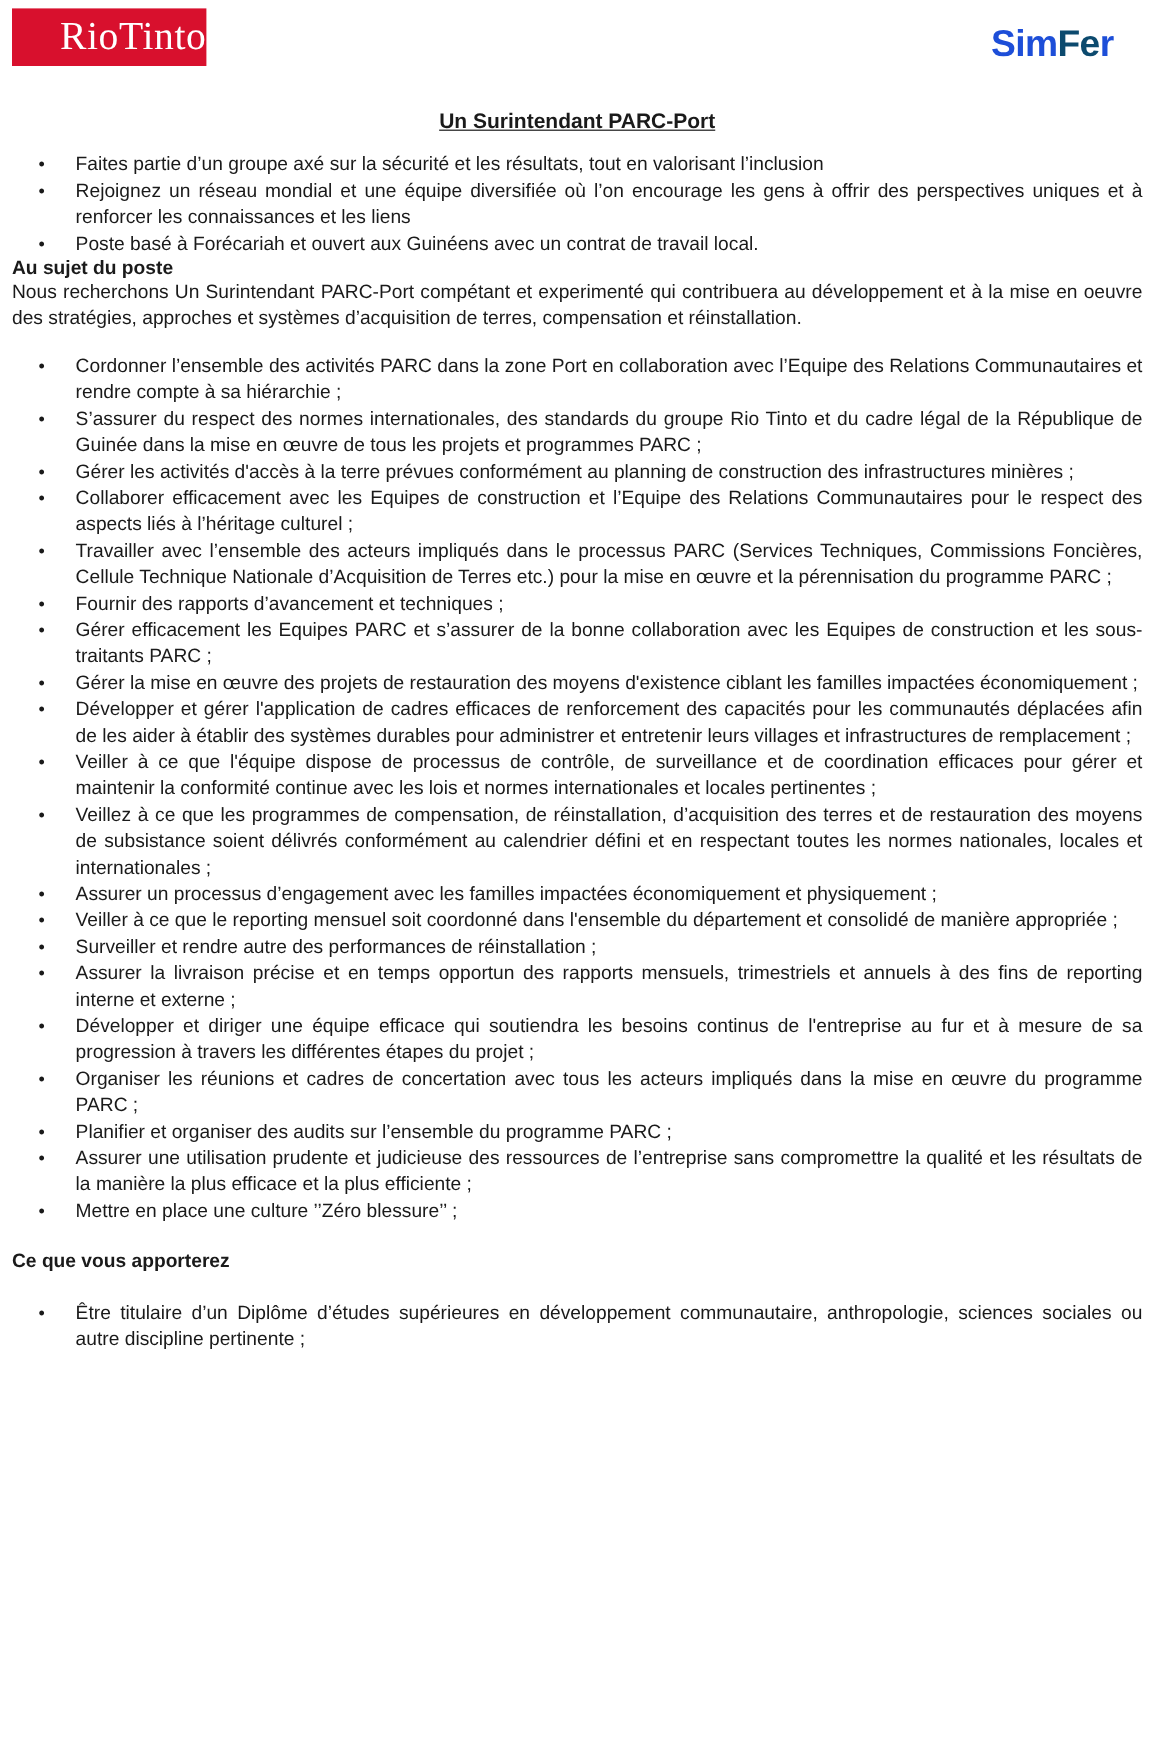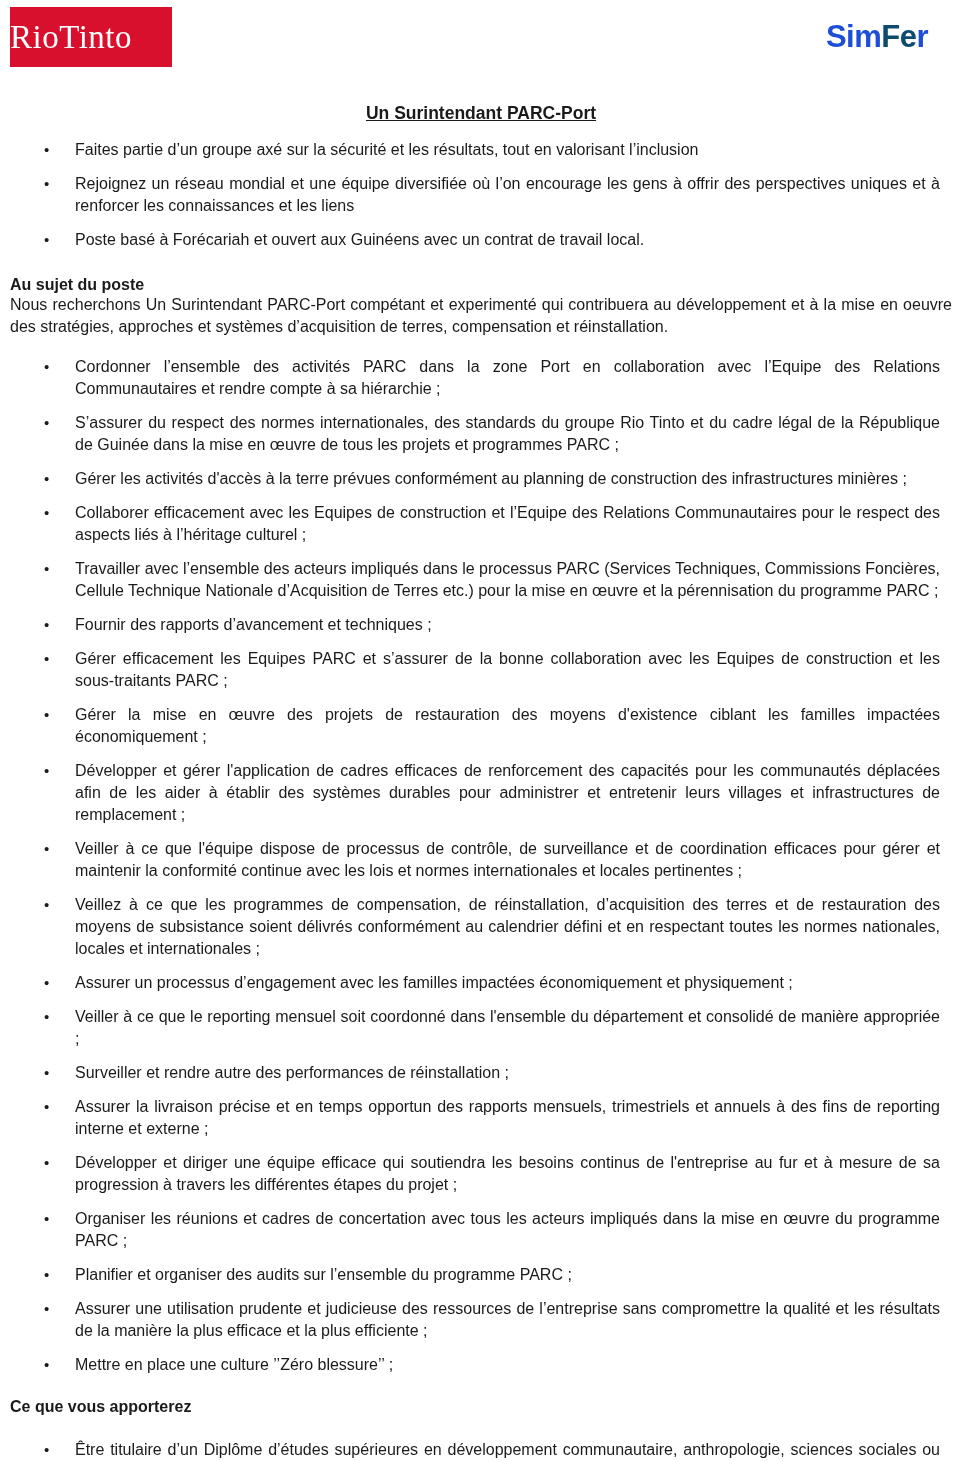--- a/index.html
+++ b/index.html
@@ -6,53 +6,53 @@
   body {
     width: 960px; height: 1461px; overflow: hidden;
     font-family: "Liberation Sans", "DejaVu Sans", sans-serif;
     color: #1a1a1a; font-size: 16px;
   }
   .page { padding: 7px 8px 0 10px; }
 
   
   .header { display: flex; justify-content: space-between; align-items: flex-start; }
   .rt-box {
-    background: #d8102d; width: 162px; height: 60px;
-    display: flex; align-items: center; justify-content: flex-start;
+    background: #d8102d; width: 162px; height: 48px;
+    display: flex; align-items: center; justify-content: flex-end;
   }
   .rt-text {
     color: #ffffff; font-family: "Liberation Serif", "DejaVu Serif", serif;
     font-size: 33px; letter-spacing: 0.5px; white-space: nowrap;
   }
   .simfer { margin-top: 12px; margin-right: 24px; font-weight: bold; font-size: 31px; letter-spacing: -0.5px; white-space: nowrap; }
   .simfer .dark { color: #1d4ed8; }
   .simfer .red  { color: #0c4a6e; }
 
   
   .doc-title {
     text-align: center; font-weight: bold; font-size: 17.5px;
     text-decoration: underline; margin-top: 36px;
   }
 
   
   ul { list-style: none; margin: 0; padding: 0 0 0 53px; }
   li {
-    position: relative; text-align: justify; line-height: 22px; margin: 12px;
+    position: relative; text-align: justify; line-height: 22px; margin: 0;
   }
   li::before {
     content: "\2022"; position: absolute; left: -31px; top: 0;
     font-size: 15px;
   }
   .intro-list { margin-top: 15px; }
   .resp-list  { margin-top: 18px; }
   .bring-list { margin-top: 23px; }
 
   
   .section-heading { font-weight: bold; font-size: 16px; margin: 0; }
-  .about-heading { margin-top: 25px; }
+  .about-heading { }
   .bring-heading { margin-top: 22px; }
   p.body-par { margin: 0; text-align: justify; line-height: 22px; }
   .reporting-line { margin-top: 22px; text-align: left; }
 </style>
 </head>
 <body>
 
 <div class="page">
 
   <div class="header">

